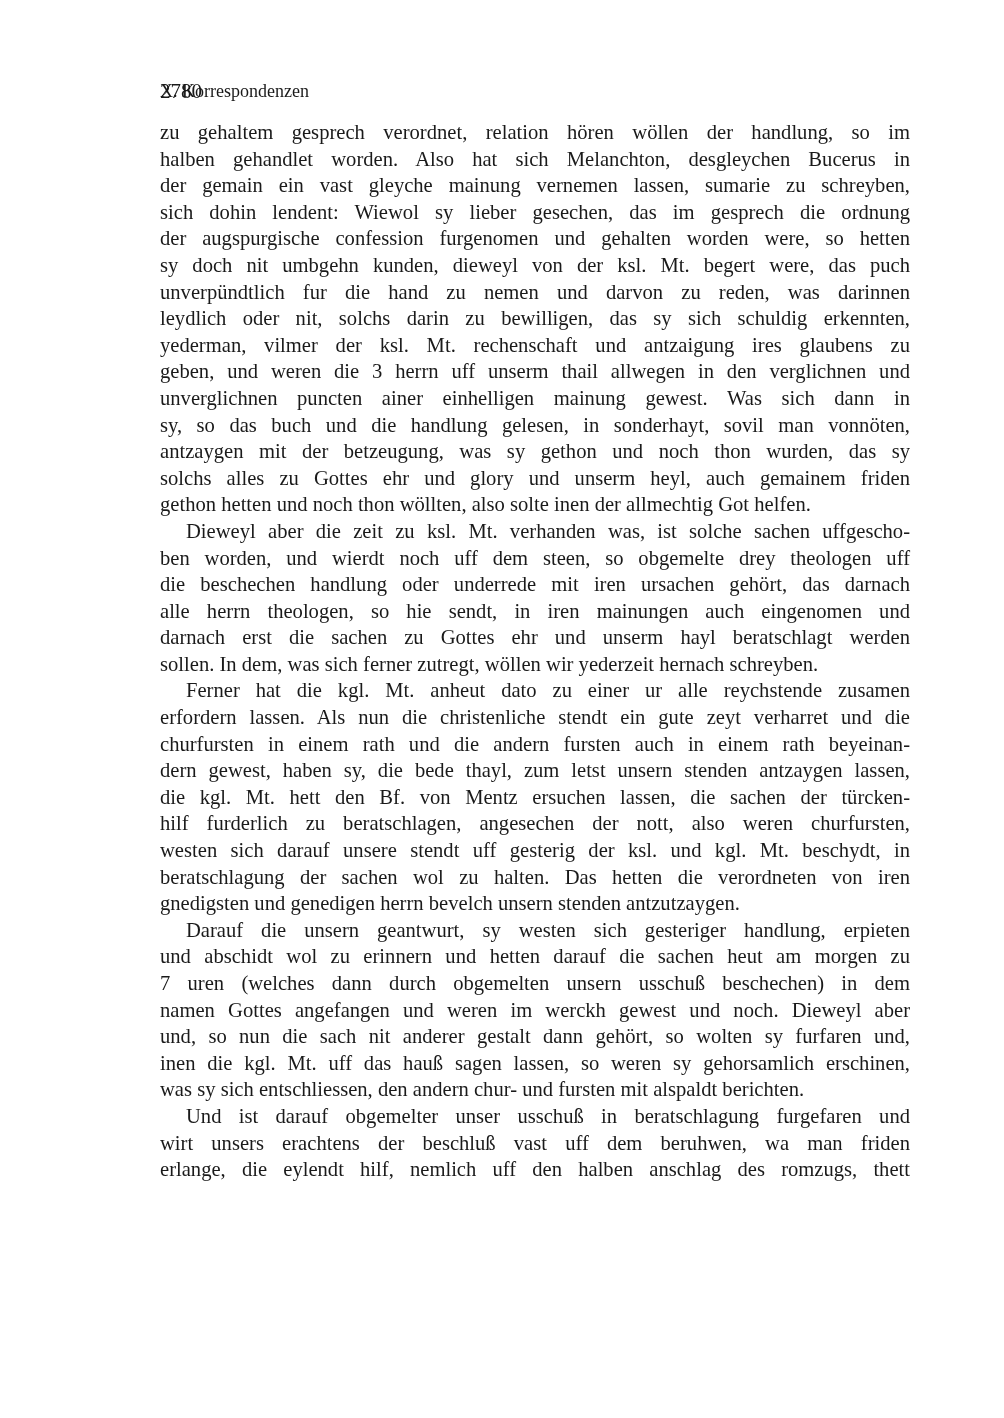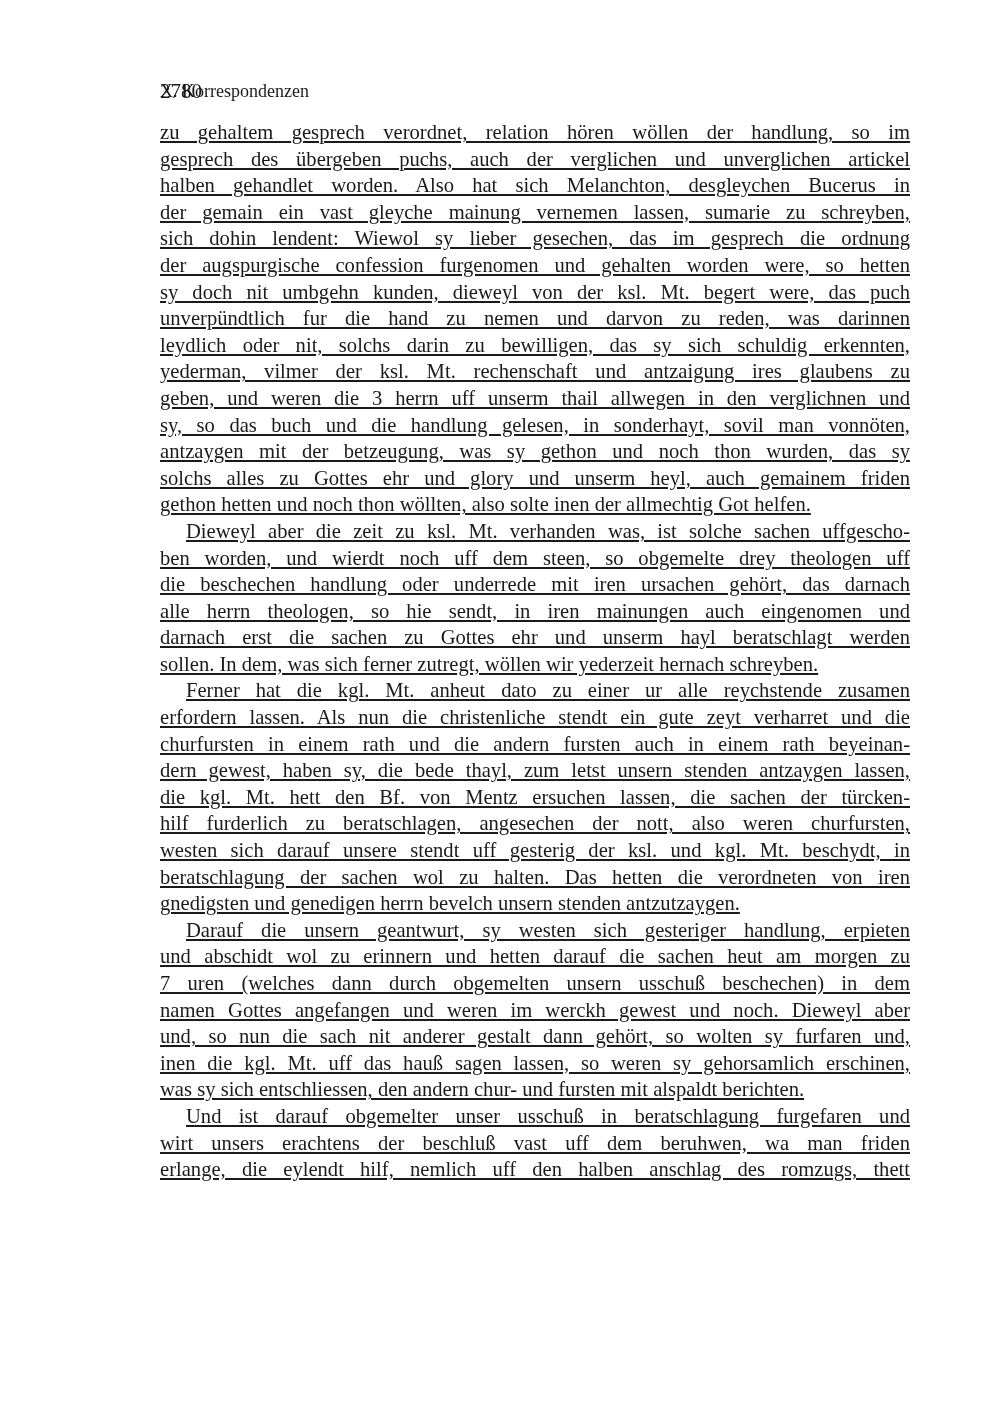--- a/index.html
+++ b/index.html
@@ -3,45 +3,45 @@
 <meta charset="utf-8">
 <style>
   html, body { margin:0; padding:0; background:#ffffff; }
   body { width:1004px; height:1418px; position:relative; overflow:hidden;
          font-family:"Liberation Serif","DejaVu Serif",serif; color:#1a1a1a; }
   .header { position:absolute; top:79px; left:160px; width:750px; height:28px; }
   .page-num { position:absolute; left:0; top:0; font-size:21px; }
   .running-title { position:absolute; left:0; right:0; top:2px; font-size:18px; }
   .body-text { position:absolute; top:119px; left:160px; width:750px; }
   .line { font-size:20.6px; line-height:26.6px; height:26.6px; white-space:nowrap;
-          text-align:justify; text-align-last:justify; overflow:visible;text-decoration:underline; }
+          text-align:justify; text-align-last:justify; overflow:visible; }
   .line.last { text-align-last:left; }
   .line.indent { padding-left:26px; }
 </style>
 </head>
 <body>
 
 <div class="header">
   <span class="page-num">2780</span>
   <div class="running-title">X. Korrespondenzen</div>
 </div>
 
 <div class="body-text" id="body-text">
     <div>
       <div class="line">zu gehaltem gesprech verordnet, relation hören wöllen der handlung, so im</div>
-      <div class="line">gesprech des übergeben puchs, auch der verglichen und unverglichen artickel</div>
       <div class="line">halben gehandlet worden. Also hat sich Melanchton, desgleychen Bucerus in</div>
       <div class="line">der gemain ein vast gleyche mainung vernemen lassen, sumarie zu schreyben,</div>
       <div class="line">sich dohin lendent: Wiewol sy lieber gesechen, das im gesprech die ordnung</div>
       <div class="line">der augspurgische confession furgenomen und gehalten worden were, so hetten</div>
       <div class="line">sy doch nit umbgehn kunden, dieweyl von der ksl. Mt. begert were, das puch</div>
       <div class="line">unverpündtlich fur die hand zu nemen und darvon zu reden, was darinnen</div>
       <div class="line">leydlich oder nit, solchs darin zu bewilligen, das sy sich schuldig erkennten,</div>
       <div class="line">yederman, vilmer der ksl. Mt. rechenschaft und antzaigung ires glaubens zu</div>
       <div class="line">geben, und weren die 3 herrn uff unserm thail allwegen in den verglichnen und</div>
+      <div class="line">unverglichnen puncten ainer einhelligen mainung gewest. Was sich dann in</div>
       <div class="line">sy, so das buch und die handlung gelesen, in sonderhayt, sovil man vonnöten,</div>
       <div class="line">antzaygen mit der betzeugung, was sy gethon und noch thon wurden, das sy</div>
       <div class="line">solchs alles zu Gottes ehr und glory und unserm heyl, auch gemainem friden</div>
       <div class="line last">gethon hetten und noch thon wöllten, also solte inen der allmechtig Got helfen.</div>
     </div>
     <div>
       <div class="line indent">Dieweyl aber die zeit zu ksl. Mt. verhanden was, ist solche sachen uffgescho-</div>
       <div class="line">ben worden, und wierdt noch uff dem steen, so obgemelte drey theologen uff</div>
       <div class="line">die beschechen handlung oder underrede mit iren ursachen gehört, das darnach</div>
       <div class="line">alle herrn theologen, so hie sendt, in iren mainungen auch eingenomen und</div>

